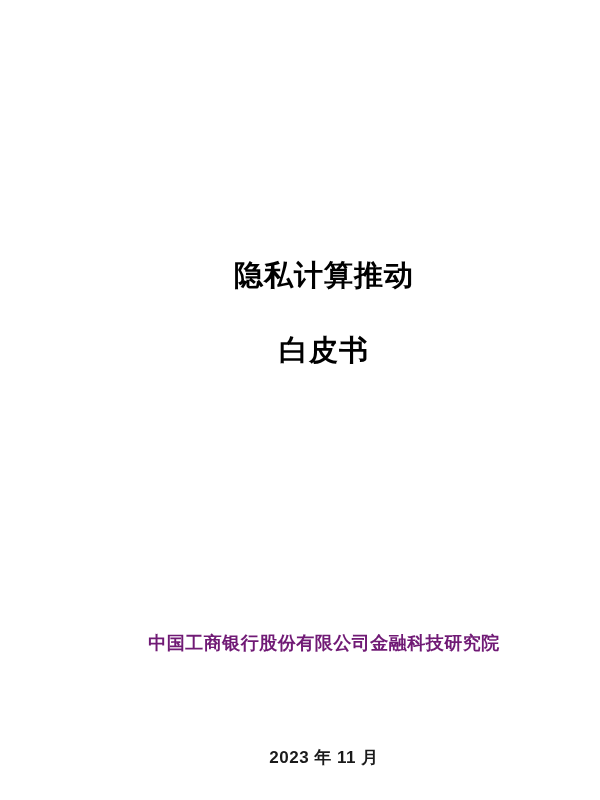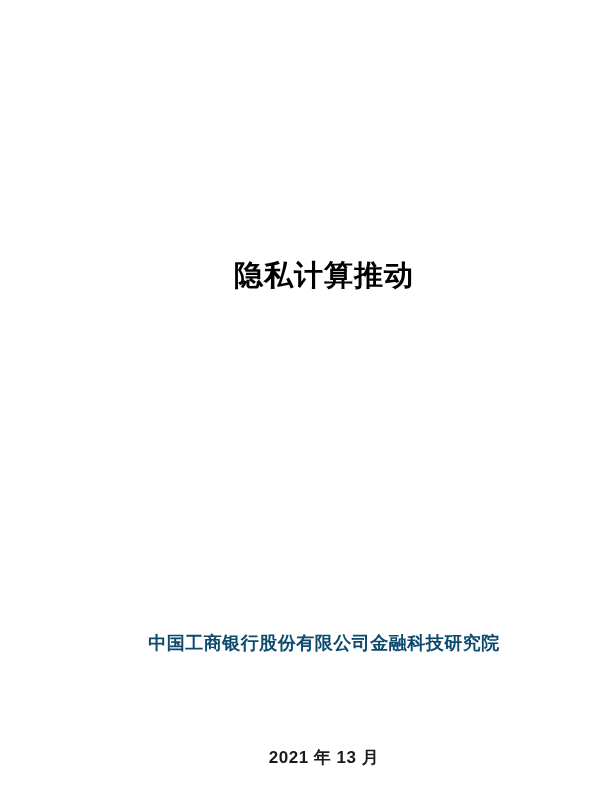--- a/index.html
+++ b/index.html
@@ -34,21 +34,21 @@
   .author-block {
     position: absolute;
     top: 563px;
     left: 0;
     right: 0;
     text-align: center;
     font-size: 18px;
     font-weight: 700;
     line-height: 40px;
     letter-spacing: 0.5px;
-    color: #0c4a6e;
+    color: #701a75;
   }
   .date-line {
     position: absolute;
     top: 699px;
     left: 0;
     right: 0;
     text-align: center;
     font-size: 17px;
     font-weight: 700;
     line-height: 22px;
@@ -56,23 +56,24 @@
     color: #1a1a1a;
   }
 </style>
 </head>
 <body>
 
 <div class="cover-page">
 
   <div class="title-block">
     <div>隐私计算推动</div>
+    <div>白皮书</div>
   </div>
 
   <div class="author-block">
     <div>中国工商银行股份有限公司金融科技研究院</div>
   </div>
 
   <div class="date-line">
-    <span>2021 年 13 月</span>
+    <span>2023 年 11 月</span>
   </div>
 
 </div>
 
 </body></html>

